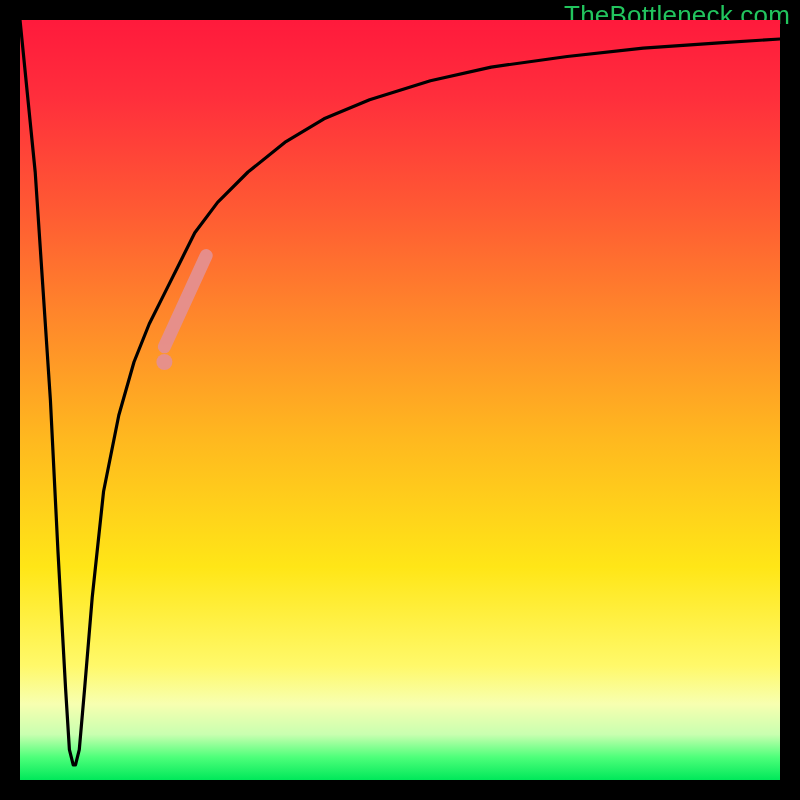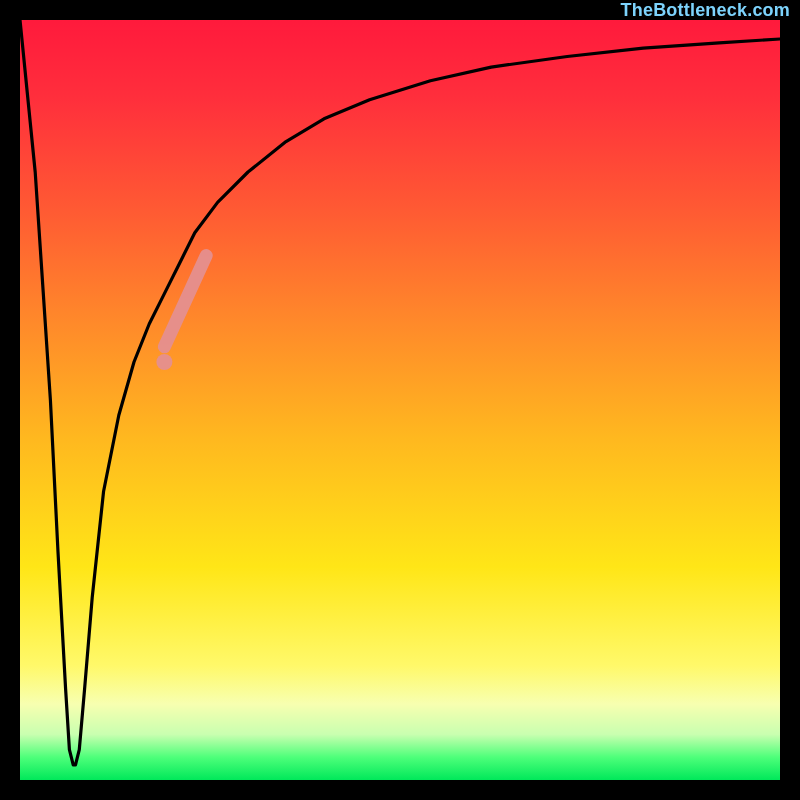--- a/index.html
+++ b/index.html
@@ -35,23 +35,23 @@
       #f7ffb0 90%,
       #c9ffb0 94%,
       #4eff7a 97%,
       #00e85a 100%
     );
   }
   .watermark {
     position: absolute;
     top: 0px;
     right: 10px;
-    color: #7dd3fc;
-    font-size: 18px;
-    font-weight: 700;
+    color: #22c55e;
+    font-size: 26px;
+    font-weight: 400;
     letter-spacing: 0.2px;
     user-select: none;
   }
   svg.curve {
     position: absolute;
     left: 0;
     top: 0;
     width: 760px;
     height: 760px;
   }

